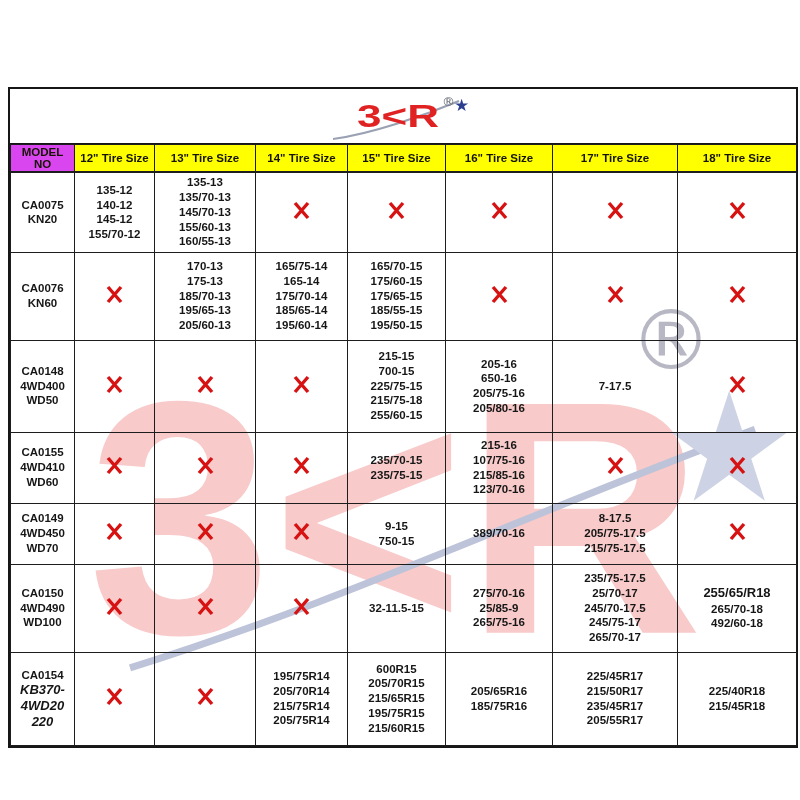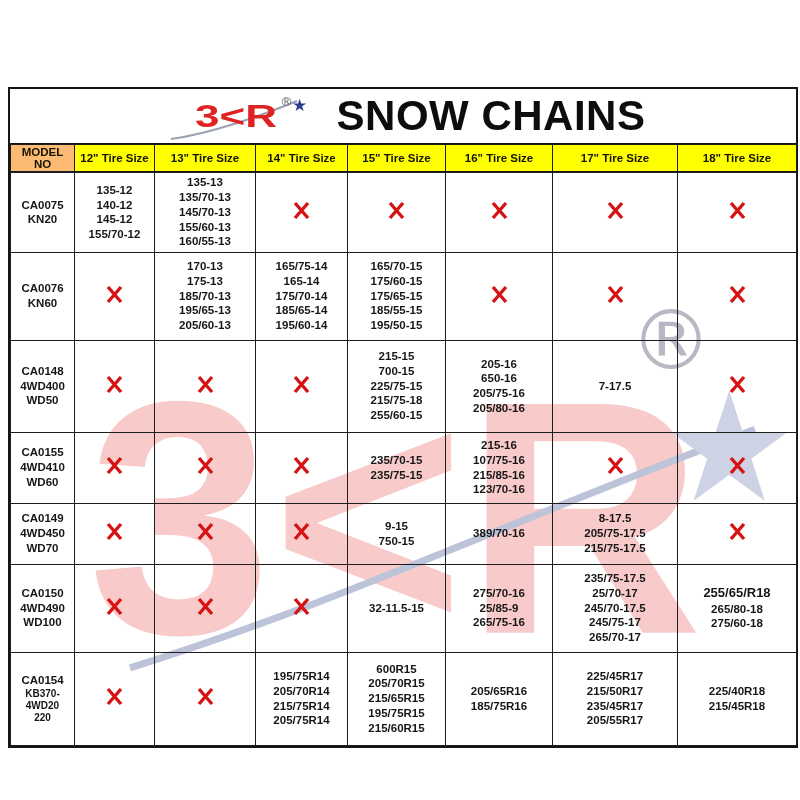--- a/index.html
+++ b/index.html
@@ -33,21 +33,21 @@
     padding:1px 2px; overflow:hidden;
   }
   table.chains thead th {
     font-size:11.5px; font-weight:700; color:#141400; height:21px;
     border-bottom-width:2px;
   }
   table.chains td {
     font-size:11.5px; font-weight:700; color:#161616; line-height:1.28;
   }
   .model-cell div { font-weight:700; }
-  .model-cell .sub-line { font-size:10px; line-height:1.2; }
+  .model-cell .sub-line { font-size:13px; line-height:1.2;font-style:italic; }
   .size-line.bold-first { font-weight:900; font-size:13px; }
   .x-wrap { display:inline-block; line-height:0; }
 </style>
 </head>
 <body>
 
 <div class="sheet">
 
   <svg class="watermark" viewBox="0 0 786 652" preserveAspectRatio="none" aria-hidden="true">
     <text x="78" y="540" font-size="330" font-weight="900" font-family="Liberation Sans, sans-serif" textLength="615" lengthAdjust="spacingAndGlyphs" fill="#f8caca">3&lt;R</text>
@@ -56,37 +56,36 @@
     <text x="652" y="408" font-size="150" font-weight="400" font-family="DejaVu Sans, sans-serif" fill="#cdd3e4">★</text>
   </svg>
 
   <div class="brand-header">
     <svg width="160" height="52" viewBox="0 0 160 52" aria-hidden="true">
       <path d="M 10 49 C 48 44, 100 26, 136 11" fill="none" stroke="#9aa1b3" stroke-width="2.2"></path>
       <text x="34" y="37" font-size="31" font-weight="900" font-family="Liberation Sans, sans-serif" textLength="82" lengthAdjust="spacingAndGlyphs" fill="#e02222">3&lt;R</text>
       <text x="119" y="16" font-size="13" fill="#666a72" font-family="DejaVu Sans, sans-serif">®</text>
       <text x="131" y="21" font-size="17" font-family="DejaVu Sans, sans-serif" fill="#2b3f91">★</text>
     </svg>
-    <div class="page-title">SNOW CHAINS</div>
   </div>
 
   <table class="chains" id="chains-table">
     <colgroup>
         <col style="width: 64px;">
         <col style="width: 80px;">
         <col style="width: 101px;">
         <col style="width: 92px;">
         <col style="width: 98px;">
         <col style="width: 107px;">
         <col style="width: 125px;">
         <col style="width: 119px;">
       </colgroup>
     <thead>
         <tr>
-          <th style="background: #fdba74;">MODEL NO</th>
+          <th style="background: #d946ef;">MODEL NO</th>
           <th style="background: rgb(255, 255, 0);">12" Tire Size</th>
           <th style="background: rgb(255, 255, 0);">13" Tire Size</th>
           <th style="background: rgb(255, 255, 0);">14" Tire Size</th>
           <th style="background: rgb(255, 255, 0);">15" Tire Size</th>
           <th style="background: rgb(255, 255, 0);">16" Tire Size</th>
           <th style="background: rgb(255, 255, 0);">17" Tire Size</th>
           <th style="background: rgb(255, 255, 0);">18" Tire Size</th>
         </tr>
       </thead>
     <tbody>
@@ -286,22 +285,22 @@
           </td>
           <td>
             <div class="size-line">235/75-17.5</div>
             <div class="size-line">25/70-17</div>
             <div class="size-line">245/70-17.5</div>
             <div class="size-line">245/75-17</div>
             <div class="size-line">265/70-17</div>
           </td>
           <td>
             <div class="size-line bold-first">255/65/R18</div>
-            <div class="size-line">265/80-18</div>
-            <div class="size-line">275/60-18</div>
+            <div class="size-line">265/70-18</div>
+            <div class="size-line">492/60-18</div>
           </td>
         </tr>
         <tr style="height: 93px;">
           <td class="model-cell">
             <div>CA0154</div>
             <div class="sub-line">KB370-4WD20</div>
             <div class="sub-line">220</div>
           </td>
           <td><span class="x-wrap"><svg width="21" height="21" viewBox="0 0 21 21">
                 <path d="M4 3 L17 18 M17 3 L4 18" stroke="#d61212" stroke-width="3.4" fill="none"></path>

